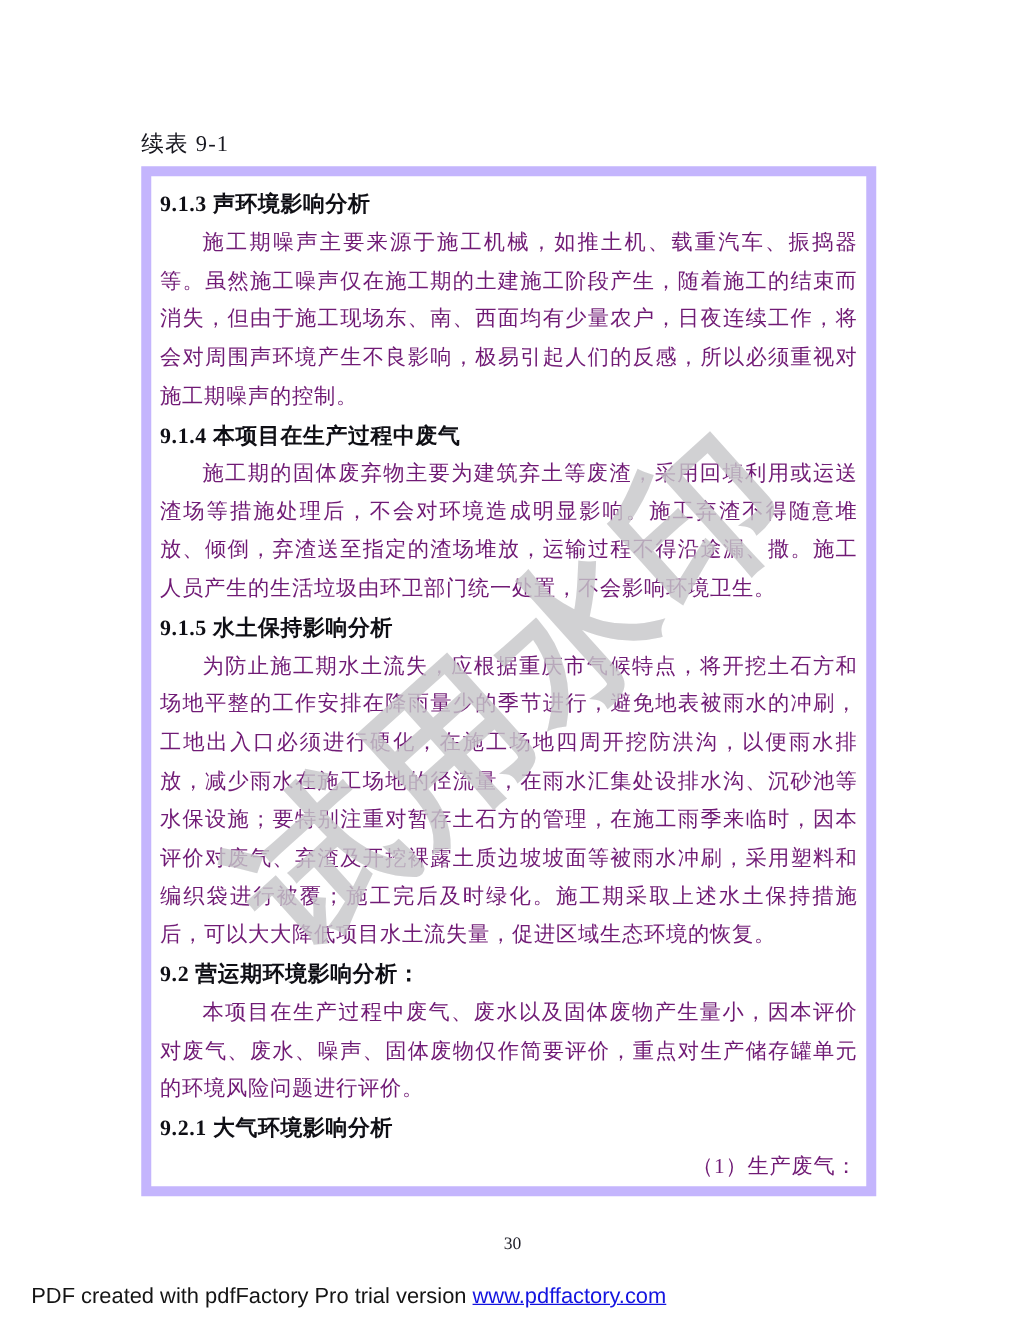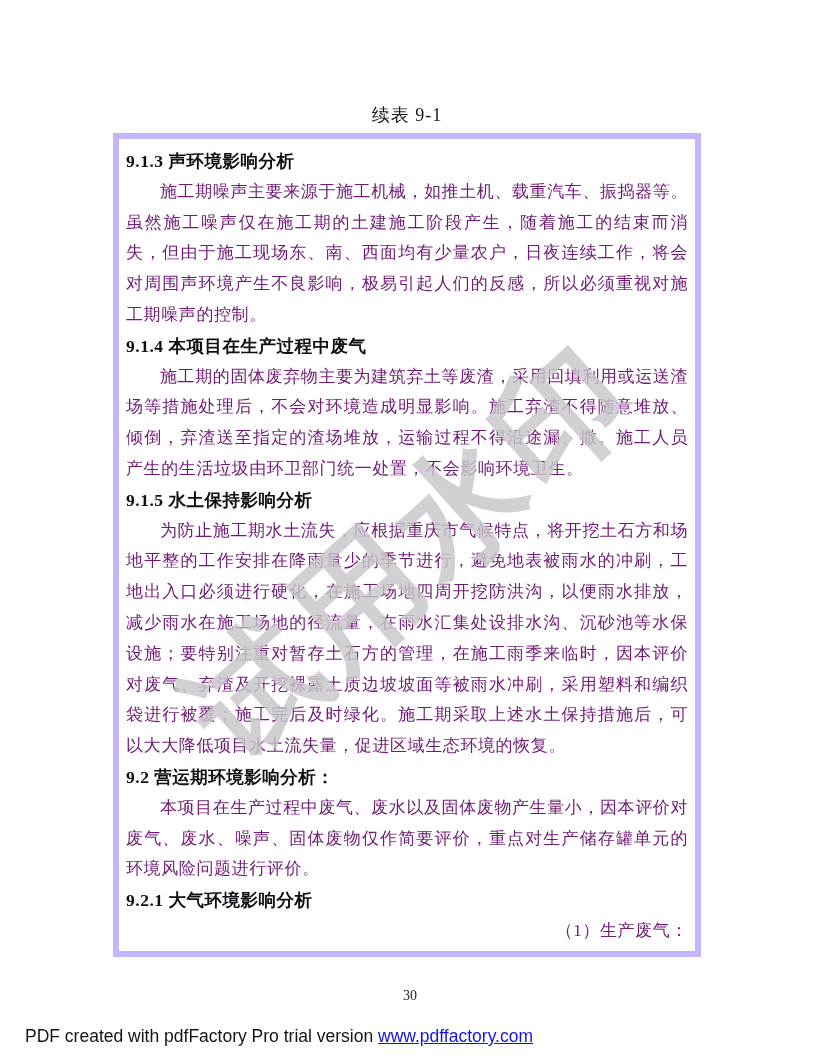--- a/index.html
+++ b/index.html
@@ -3,25 +3,25 @@
 <meta charset="utf-8">
 <style>
   html,body{margin:0;padding:0;}
   body{
     width:816px;height:1056px;background:#ffffff;position:relative;
     font-family:"Liberation Serif","DejaVu Serif",serif;
     overflow:hidden;
   }
   .caption{
     position:absolute;top:103px;left:113px;width:588px;
-    text-align:center;font-size:18px;color:#17171f;letter-spacing:1px;
+    text-align:left;font-size:18px;color:#17171f;letter-spacing:1px;
   }
   .doc-box{
     position:absolute;left:113px;top:133px;width:588px;height:824px;
-    border:6px solid #c4b5fd;box-sizing:border-box;
+    border:8px solid #c4b5fd;box-sizing:border-box;
     padding:7px 7px 0 7px;overflow:hidden;background:transparent;
   }
   .h{
     font-weight:bold;font-size:17.5px;line-height:30.8px;color:#0f0f15;
     letter-spacing:0.5px;margin:0;
   }
   .para{
     margin:0;font-size:17px;line-height:30.8px;color:#701a75;
     text-indent:2em;text-align:justify;letter-spacing:0.6px;
   }

